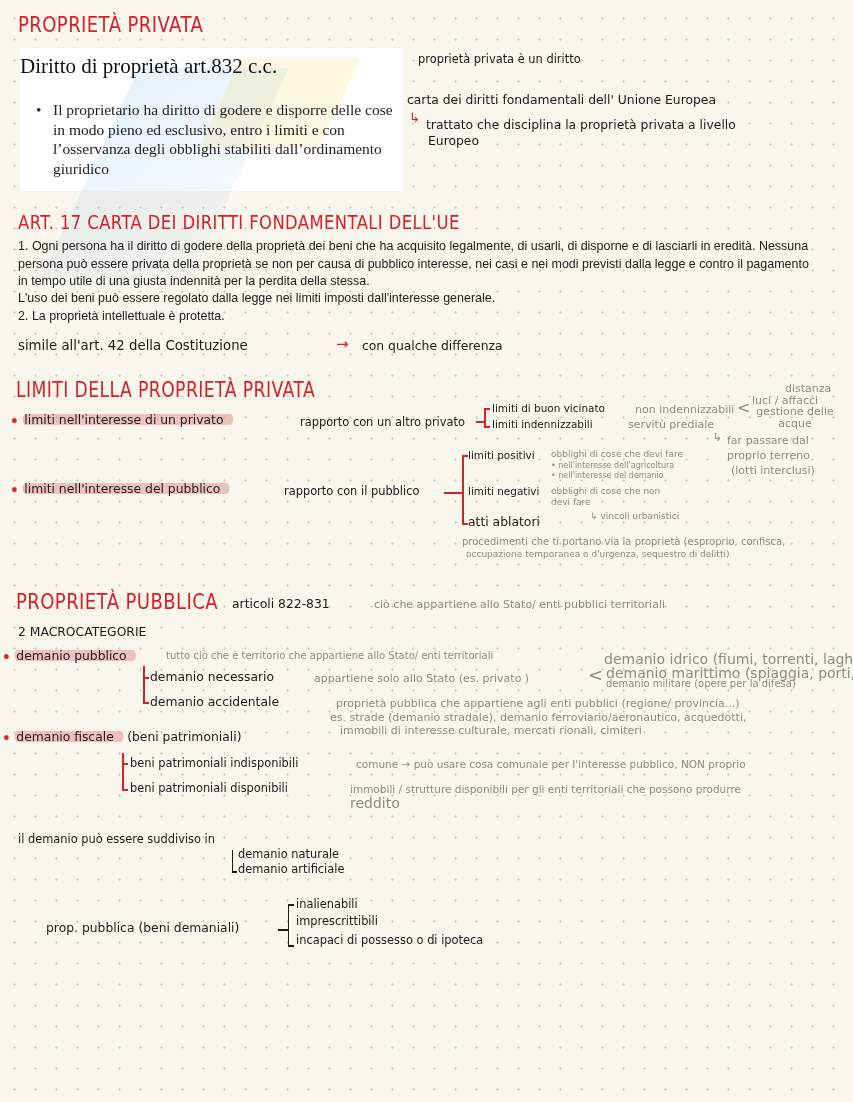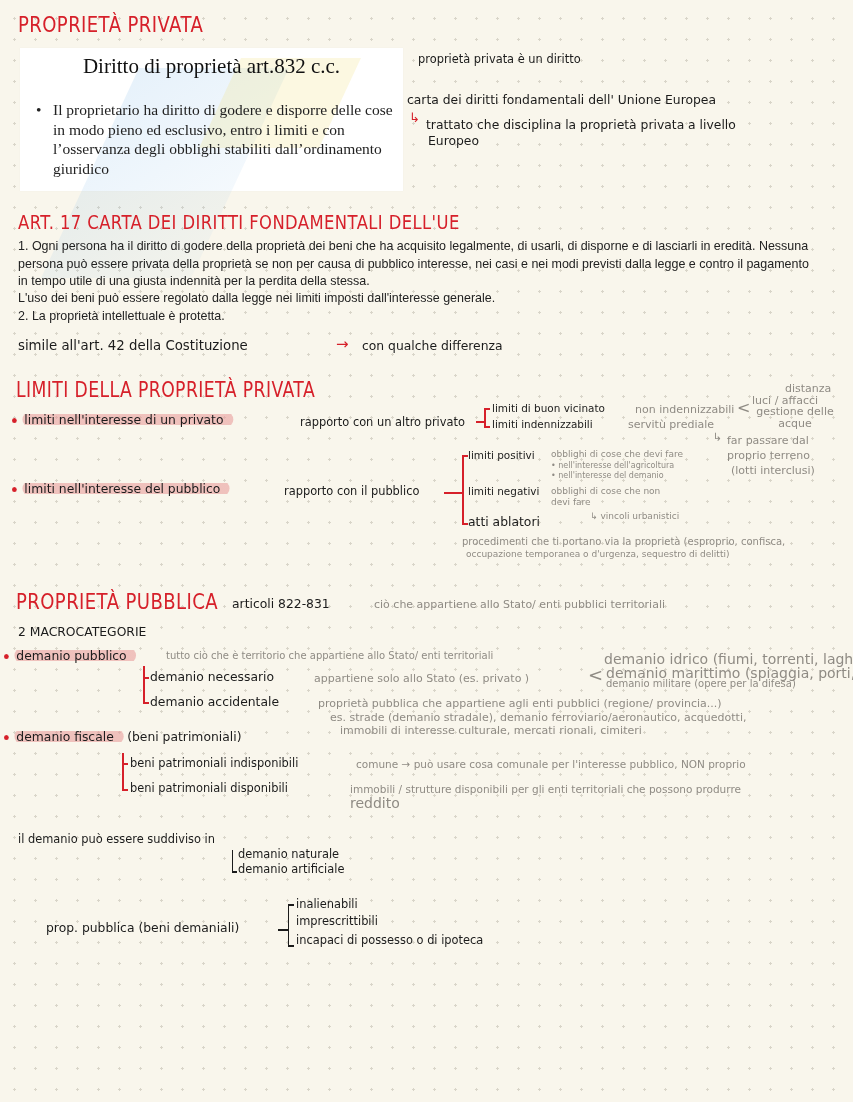--- a/index.html
+++ b/index.html
@@ -16,21 +16,21 @@
   .h-red { color:#d6202a; font-family:"DejaVu Sans", sans-serif; font-weight:normal; letter-spacing:0.5px; text-transform:uppercase; transform:scaleX(0.82); transform-origin:left center; }
   .hand { font-family:"DejaVu Sans", sans-serif; font-size:13px; color:#1b1b1b; transform:scaleX(0.95); transform-origin:left center; }
   .hand-sm { font-size:12px; }
   .grey { color:#8f8b84; font-size:11px; }
   .grey-xs { color:#8f8b84; font-size:9px; line-height:10px; }
   .print { font-family:"Liberation Sans", sans-serif; font-size:13px; line-height:17.5px; color:#222; transform:scaleX(0.96); transform-origin:left top; white-space:normal; width:830px; }
   .slide {
     position:absolute; left:20px; top:48px; width:383px; height:143px; background:#ffffff;
     box-shadow:0 0 1px rgba(0,0,0,0.05);
   }
-  .slide-title { position:absolute; left:0; top:6px; width:383px; text-align:center; font-family:"Liberation Serif", serif; font-size:21px; color:#111; }
+  .slide-title { position:absolute; left:0; top:6px; width:383px; font-family:"Liberation Serif", serif; font-size:21px; color:#111; }
   .slide-body { position:absolute; left:16px; top:52px; width:360px; font-family:"Liberation Serif", serif; font-size:15.5px; line-height:19.5px; color:#222; }
   .slide-body .bul { position:absolute; left:0; top:0; }
   .slide-body .txt { margin-left:17px; display:block; }
   .wm1 { position:absolute; left:70px; top:20px; width:150px; height:210px; background:linear-gradient(135deg, rgba(120,180,230,0.18), rgba(120,180,230,0.05)); transform:skewX(-25deg); }
   .wm2 { position:absolute; left:200px; top:10px; width:120px; height:90px; background:rgba(240,225,120,0.22); transform:skewX(-25deg); }
   .bullet-red { display:inline-block; width:5px; height:5px; border-radius:50%; background:#d6202a; margin-right:6px; vertical-align:middle; }
   .hl { background:linear-gradient(transparent 15%, rgba(232,150,150,0.55) 15%, rgba(232,150,150,0.55) 88%, transparent 88%); border-radius:8px; padding:0 10px 0 2px; }
   .brace { position:absolute; border-left:2px solid #d6202a; }
   .tick { position:absolute; height:2px; background:#d6202a; }
   .blk-line { position:absolute; border-left:1.5px solid #1b1b1b; }
@@ -121,21 +121,21 @@
 <div class="brace" style="left:143px; top:666px; height:38px;"></div>
 <div class="tick" style="left:143px; top:677px; width:6px;"></div>
 <div class="tick" style="left:143px; top:702px; width:6px;"></div>
 <div class="abs hand" style="left:150px; top:669px; font-size:13px;">demanio necessario</div>
 <div class="abs grey" style="left:314px; top:672px;">appartiene solo allo Stato (es. privato )</div>
 <div class="abs grey" style="left:588px; top:664px; font-size:18px;">&lt;</div>
 <div class="abs grey" style="left:604px; top:651px; font-size:14px;">demanio idrico (fiumi, torrenti, laghi)</div>
 <div class="abs grey" style="left:606px; top:665px; font-size:14px;">demanio marittimo (spiaggia, porti, lidi)</div>
 <div class="abs grey" style="left:606px; top:678px; font-size:10px;">demanio militare (opere per la difesa)</div>
 <div class="abs hand" style="left:150px; top:694px; font-size:13px;">demanio accidentale</div>
-<div class="abs grey" style="left:318px; top:697px;">proprietà pubblica che appartiene agli enti pubblici (regione/ provincia...)</div>
+<div class="abs grey" style="left:336px; top:697px;">proprietà pubblica che appartiene agli enti pubblici (regione/ provincia...)</div>
 <div class="abs grey" style="left:330px; top:711px;">es. strade (demanio stradale), demanio ferroviario/aeronautico, acquedotti,</div>
 <div class="abs grey" style="left:340px; top:724px;">immobili di interesse culturale, mercati rionali, cimiteri</div>
 
 <div class="abs hand" style="left:4px; top:729px;">
   <span class="bullet-red"></span><span class="hl">demanio fiscale</span>
   <span>(beni patrimoniali)</span>
 </div>
 <div class="brace" style="left:122px; top:753px; height:38px;"></div>
 <div class="tick" style="left:122px; top:763px; width:6px;"></div>
 <div class="tick" style="left:122px; top:789px; width:6px;"></div>

